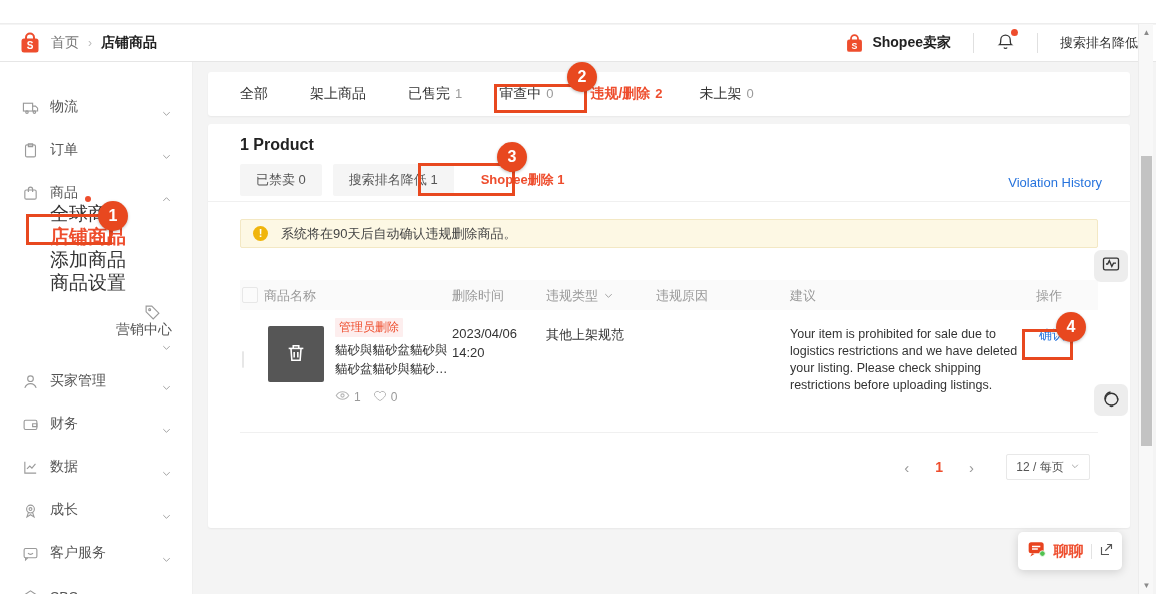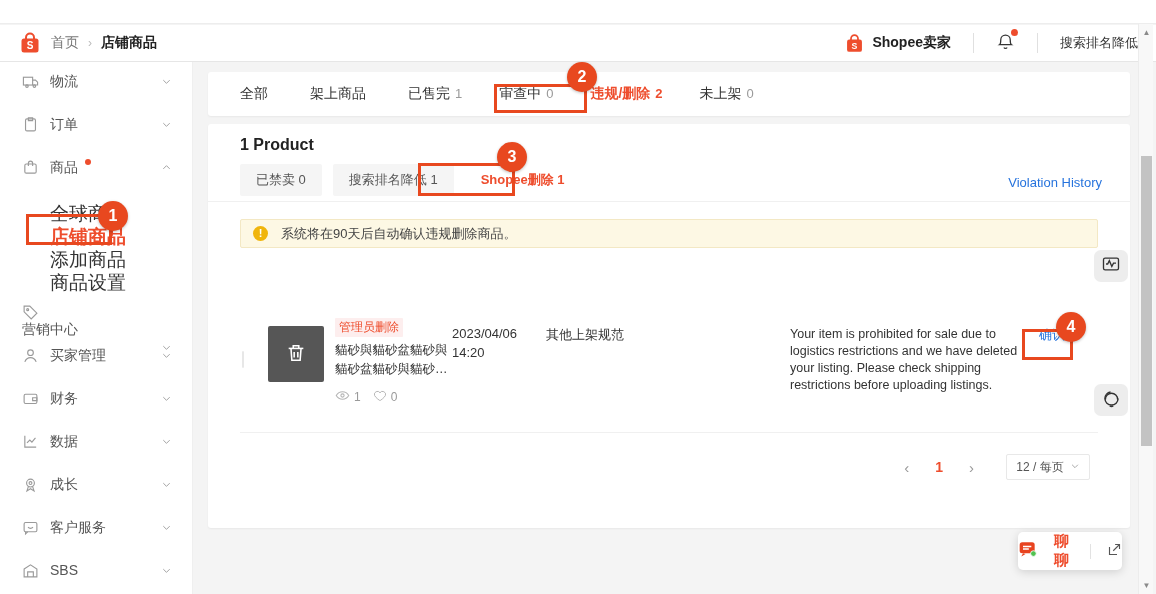--- a/index.html
+++ b/index.html
@@ -19,21 +19,21 @@
   .crumb-cur { font-size:14px; color:#222; font-weight:bold; }
   .hdr-right { margin-left:auto; display:flex; align-items:center; }
   .hdr-logo { width:21px; height:21px; }
   .seller-brand { margin-left:7px; font-size:14px; font-weight:bold; color:#222; cursor:pointer; }
   .hdr-div { width:1px; height:20px; background:#e0e0e0; margin:0 22px; }
   .bell-wrap { position:relative; cursor:pointer; }
   .bell-dot { position:absolute; right:-3px; top:-3px; width:7px; height:7px; border-radius:50%; background:#ee4d2d; }
   .learning { font-size:13px; color:#333; cursor:pointer; }
   
   .sidebar { position:absolute; left:0; top:62px; width:193px; height:532px; background:#fff; border-right:1px solid #efefef; overflow:hidden; }
-  .s-item { height:43px; display:flex; align-items:flex-start; padding:0 20px 0 22px; cursor:pointer; }
+  .s-item { height:43px; display:flex; align-items:flex-end; padding:0 20px 0 22px; cursor:pointer; }
   .s-item:first-child { margin-top:11px; }
   .s-item.gap { margin-top:10px;flex-direction:column; }
   .s-ico { width:17px; height:17px; margin-right:11px; flex:0 0 auto; }
   .s-lbl { font-size:14px; color:#555; }
   .dot { width:6px; height:6px; border-radius:50%; background:#ee4d2d; margin-left:7px; }
   .s-chev { margin-left:auto; width:11px; height:11px; }
   .s-sub { padding-left:50px; }
   .s-sub-item { height:23px; display:flex; align-items:center; font-size:19px; color:#333; cursor:pointer; }
   .s-sub-item.active { color:#ee4d2d; font-weight:bold; }
   
@@ -74,21 +74,21 @@
   .row-div { position:absolute; left:32px; right:32px; top:308px; border-top:1px solid #f0f0f0; }
   .pager { position:absolute; right:40px; top:330px; display:flex; align-items:center; }
   .pg-btn { font-size:15px; color:#999; cursor:pointer; padding:0 4px; }
   .pg-cur { font-size:14px; color:#ee4d2d; font-weight:bold; margin:0 22px; cursor:pointer; }
   .pg-size { margin-left:28px; width:84px; height:26px; border:1px solid #e8e8e8; border-radius:2px; display:flex;
              align-items:center; justify-content:center; gap:6px; font-size:12px; color:#555; cursor:pointer; }
   
   .float-btn { position:absolute; width:34px; height:32px; background:rgba(236,236,236,.95); border-radius:7px;
                display:flex; align-items:center; justify-content:center; cursor:pointer; }
   .chat-widget { position:absolute; left:1018px; top:532px; width:104px; height:38px; background:#fff; border-radius:5px;
-                 box-shadow:0 2px 10px rgba(0,0,0,.15); display:flex; align-items:center; justify-content:center; gap:16px; cursor:pointer; }
+                 box-shadow:0 2px 10px rgba(0,0,0,.15); display:flex; align-items:center; justify-content:center; gap:7px; cursor:pointer; }
   .chat-lbl { font-size:15px; font-weight:bold; color:#ee4d2d; }
   .chat-div { width:1px; height:15px; background:#e2e2e2; }
   
   .sbar { position:absolute; left:1138px; top:24px; width:15px; height:570px; background:#f8f8f8; border-left:1px solid #ececec; }
   .sbar-thumb { position:absolute; left:2px; top:132px; width:11px; height:290px; background:#c3c3c3; cursor:pointer; }
   .sbar-arrow { position:absolute; left:0; width:15px; text-align:center; font-size:8px; color:#8a8a8a; cursor:pointer; }
   
   .ann-box { position:absolute; border:3px solid #e8481f; background:transparent; pointer-events:none; }
   .ann-badge { position:absolute; width:30px; height:30px; border-radius:50%; background:#e8481f; color:#fff; font-size:16px;
                font-weight:bold; display:flex; align-items:center; justify-content:center; box-shadow:0 1px 3px rgba(0,0,0,.25); pointer-events:none; }
@@ -281,20 +281,32 @@
     <div class="pill active">Shopee删除 1</div>
   </div>
   <div class="vio-link">Violation History</div>
   <div class="card-div"></div>
 
   <div class="banner">
     <span class="warn-ico">!</span>
     <span class="banner-txt">系统将在90天后自动确认违规删除商品。</span>
   </div>
 
+  <div class="thead">
+    <span class="chk" style="left:2px;"></span>
+    <span style="left:24px;">商品名称</span>
+    <span style="left:212px;">删除时间</span>
+    <span style="left:306px;">违规类型</span>
+    <span style="left:363px; top:9px;"><svg viewBox="0 0 24 24" width="11" height="11" fill="none" stroke="#999" stroke-width="2">
+          <path d="M5 9l7 7 7-7"></path>
+        </svg></span>
+    <span style="left:416px;">违规原因</span>
+    <span style="left:550px;">建议</span>
+    <span style="right:36px;">操作</span>
+  </div>
 
   <div class="trow">
     <div style="left:2px; top:42px;"><span class="chk"></span></div>
     <div class="p-img" style="left:28px; top:16px;">
       <span><svg viewBox="0 0 24 24" width="22" height="22" fill="none" stroke="#fff" stroke-width="1.7">
             <path d="M4 7h16"></path>
             <path d="M9 7V4h6v3"></path>
             <path d="M6.5 7l1 13h9l1-13"></path>
             <path d="M10 11v6M14 11v6"></path>
           </svg></span>

